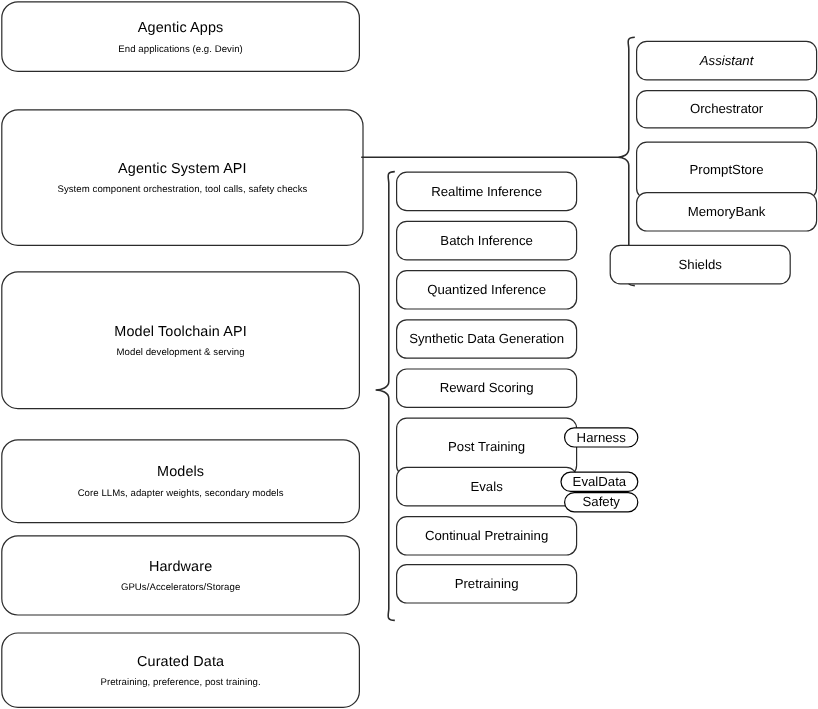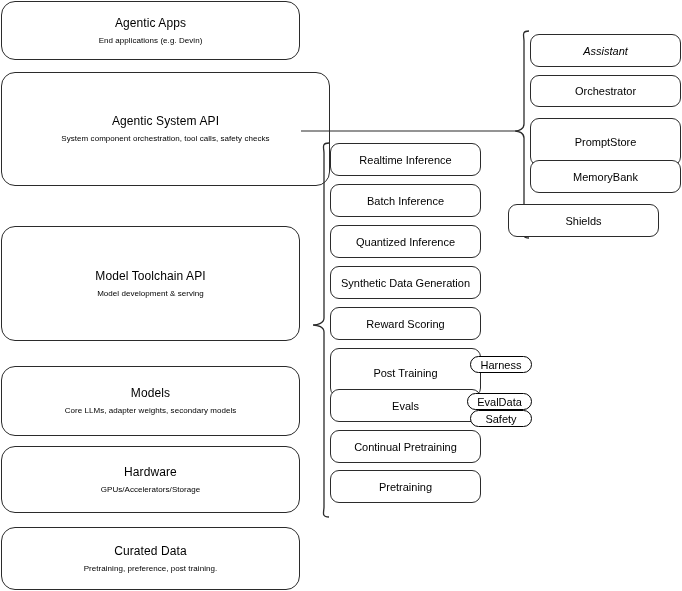--- a/index.html
+++ b/index.html
@@ -82,21 +82,21 @@
 </head>
 <body>
 
 <div id="canvas">
 
   <div class="box stack-box" style="left:1px; top:1px; width:299px; height:59px;">
     <div class="stack-title">Agentic Apps</div>
     <div class="stack-sub">End applications (e.g. Devin)</div>
   </div>
 
-  <div class="box stack-box" style="left:1px; top:72px; width:329px; height:114px;">
+  <div class="box stack-box" style="left:1px; top:91px; width:302px; height:114px;">
     <div class="stack-title">Agentic System API</div>
     <div class="stack-sub">System component orchestration, tool calls, safety checks</div>
   </div>
 
   <div class="box stack-box" style="left:1px; top:226px; width:299px; height:115px;">
     <div class="stack-title">Model Toolchain API</div>
     <div class="stack-sub">Model development &amp; serving</div>
   </div>
 
   <div class="box stack-box" style="left:1px; top:366px; width:299px; height:70px;">

